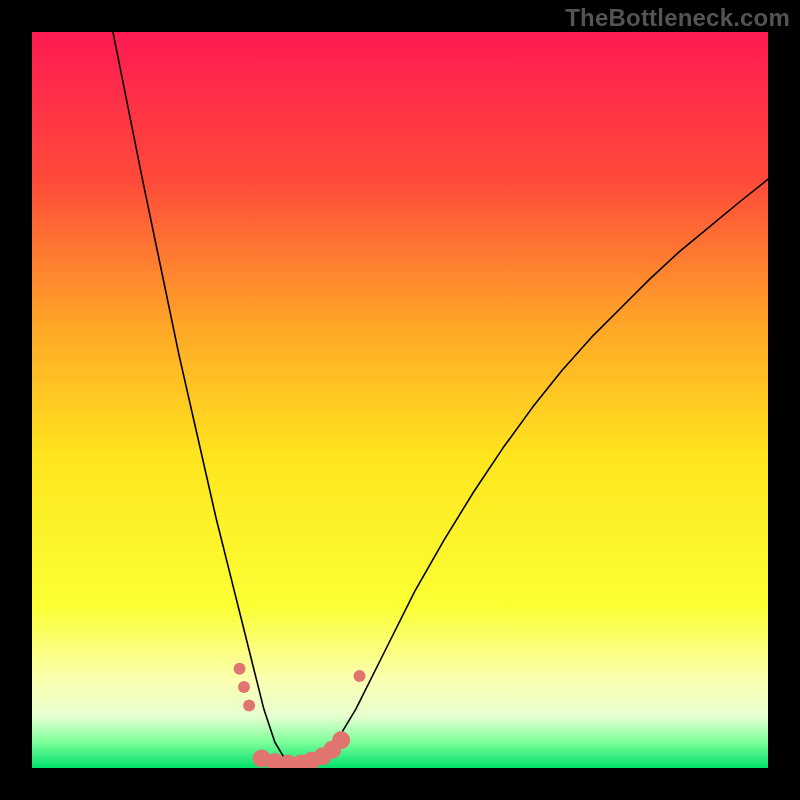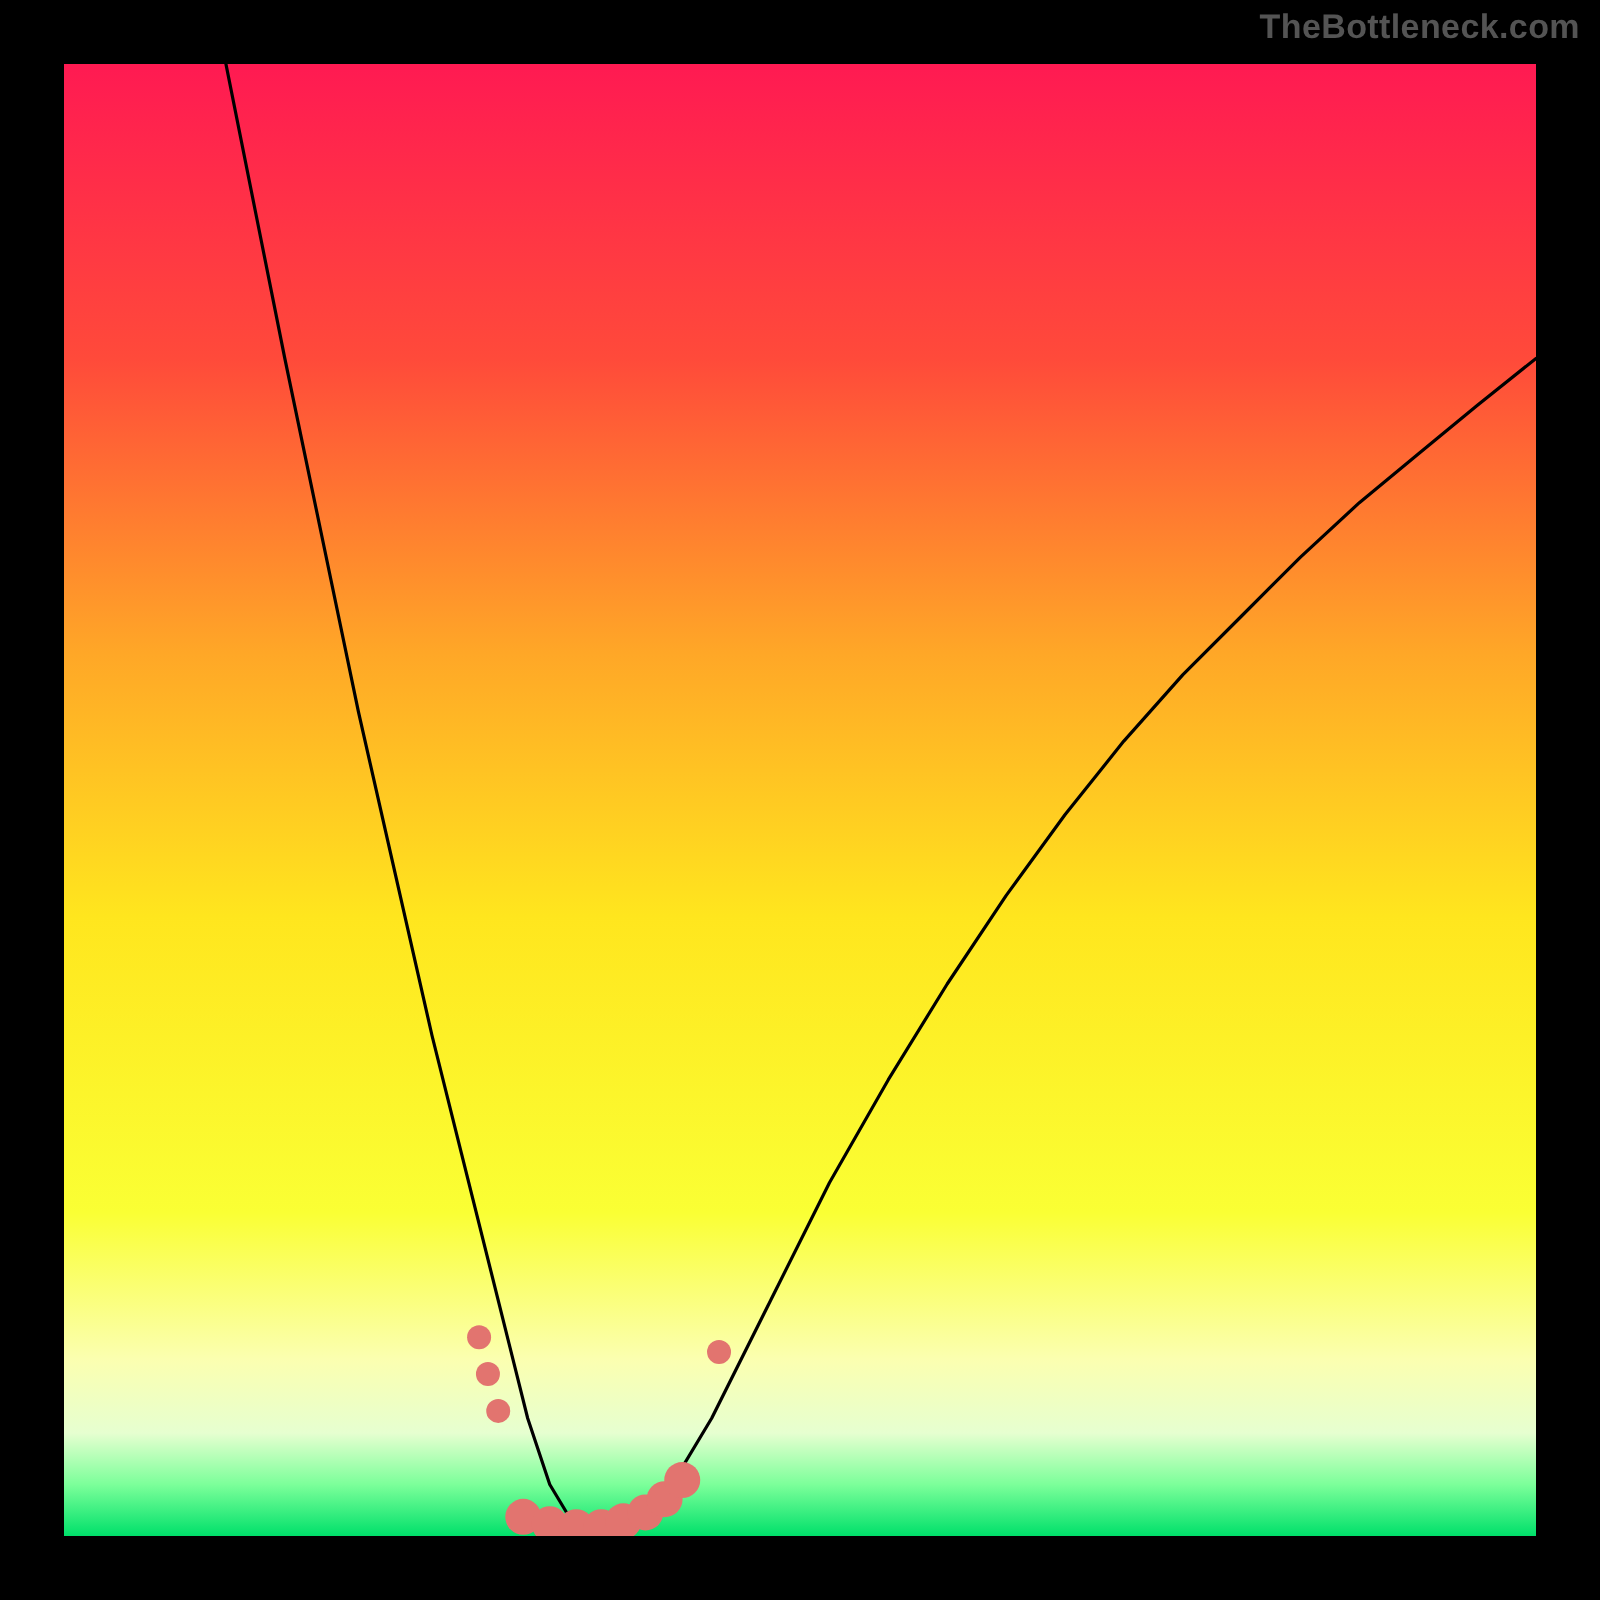--- a/index.html
+++ b/index.html
@@ -8,21 +8,21 @@
     position: relative;
     width: 800px;
     height: 800px;
     background: #000;
   }
   .watermark {
     position: absolute;
     top: 4px;
     right: 10px;
     font-family: Arial, Helvetica, sans-serif;
-    font-size: 17px;
+    font-size: 24px;
     font-weight: 600;
     color: #545454;
     letter-spacing: 0.2px;
   }
   .plot {
     position: absolute;
     left: 32px;
     top: 32px;
     width: 736px;
     height: 736px;

